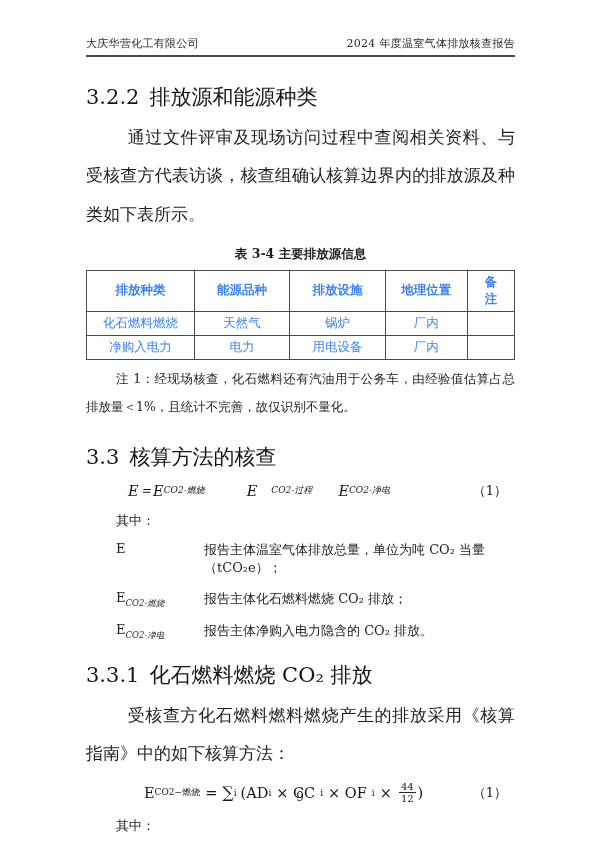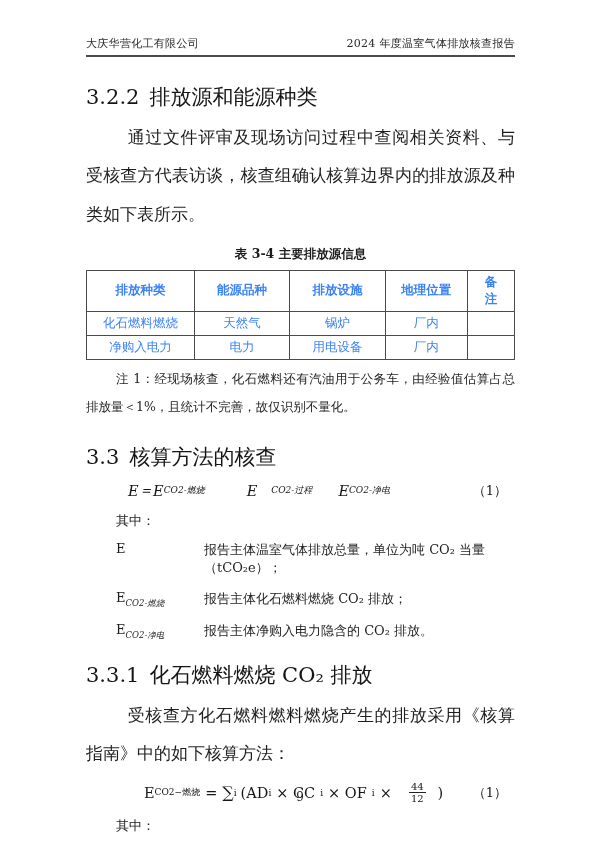--- a/index.html
+++ b/index.html
@@ -43,21 +43,21 @@
   .formula { font-size:14.5px; display:flex; align-items:center; color:#151515; }
   .formula sub { font-size:9px; }
   .f1 { margin:10px 0 0 42px; font-style:italic; }
   .f1 .sp1 { width:42px; } .f1 .sp2 { width:26px; }
   .f1 .subgap { margin-left:14px; }
   .f2 { margin:8px 0 0 58px; font-style:normal; }
   .f2 .op { margin:0 5px; }
   .ftag { margin-left:auto; font-style:normal; font-size:13px; margin-right:8px; }
   .sigma { font-size:16px; }
   .frac { display:inline-block; vertical-align:-0.55em; text-align:center;
-          font-size:10px; line-height:1.15; margin:0 12px; }
+          font-size:10px; line-height:1.15; margin:0 2px; }
   .frac .num { display:block; border-bottom:1px solid #222; padding:0 2px; }
   .frac .den { display:block; }
   .where { font-size:13px; margin:12px 0 0 30px; }
   .def-list { margin:11px 0 0 30px; }
   .def-row { display:flex; font-size:13px; margin-bottom:12.5px; color:#1e1e1e; }
   .def-term { width:88px; flex:none; }
   .def-term sub { font-size:8.5px; font-style:italic; }
   .def-desc { flex:1; }
   .page-footer {
     position:absolute; bottom:44px; left:0; width:100%;

